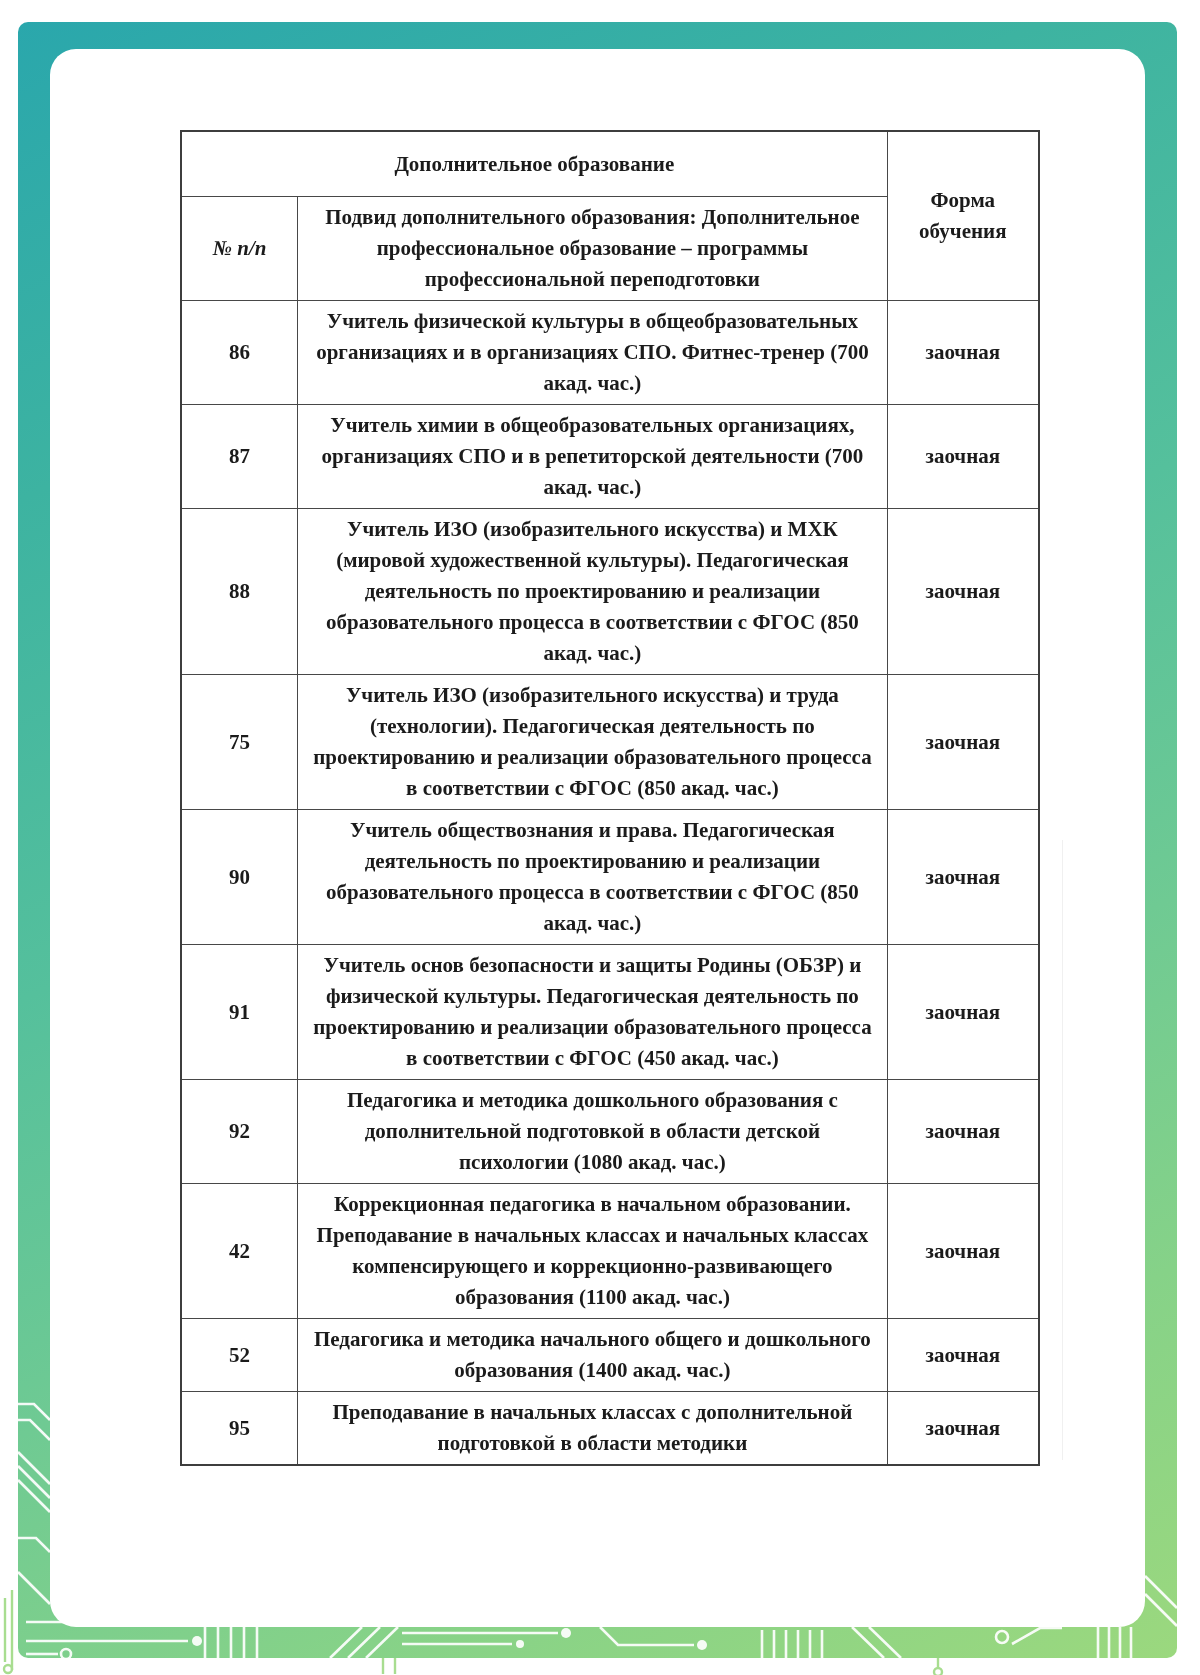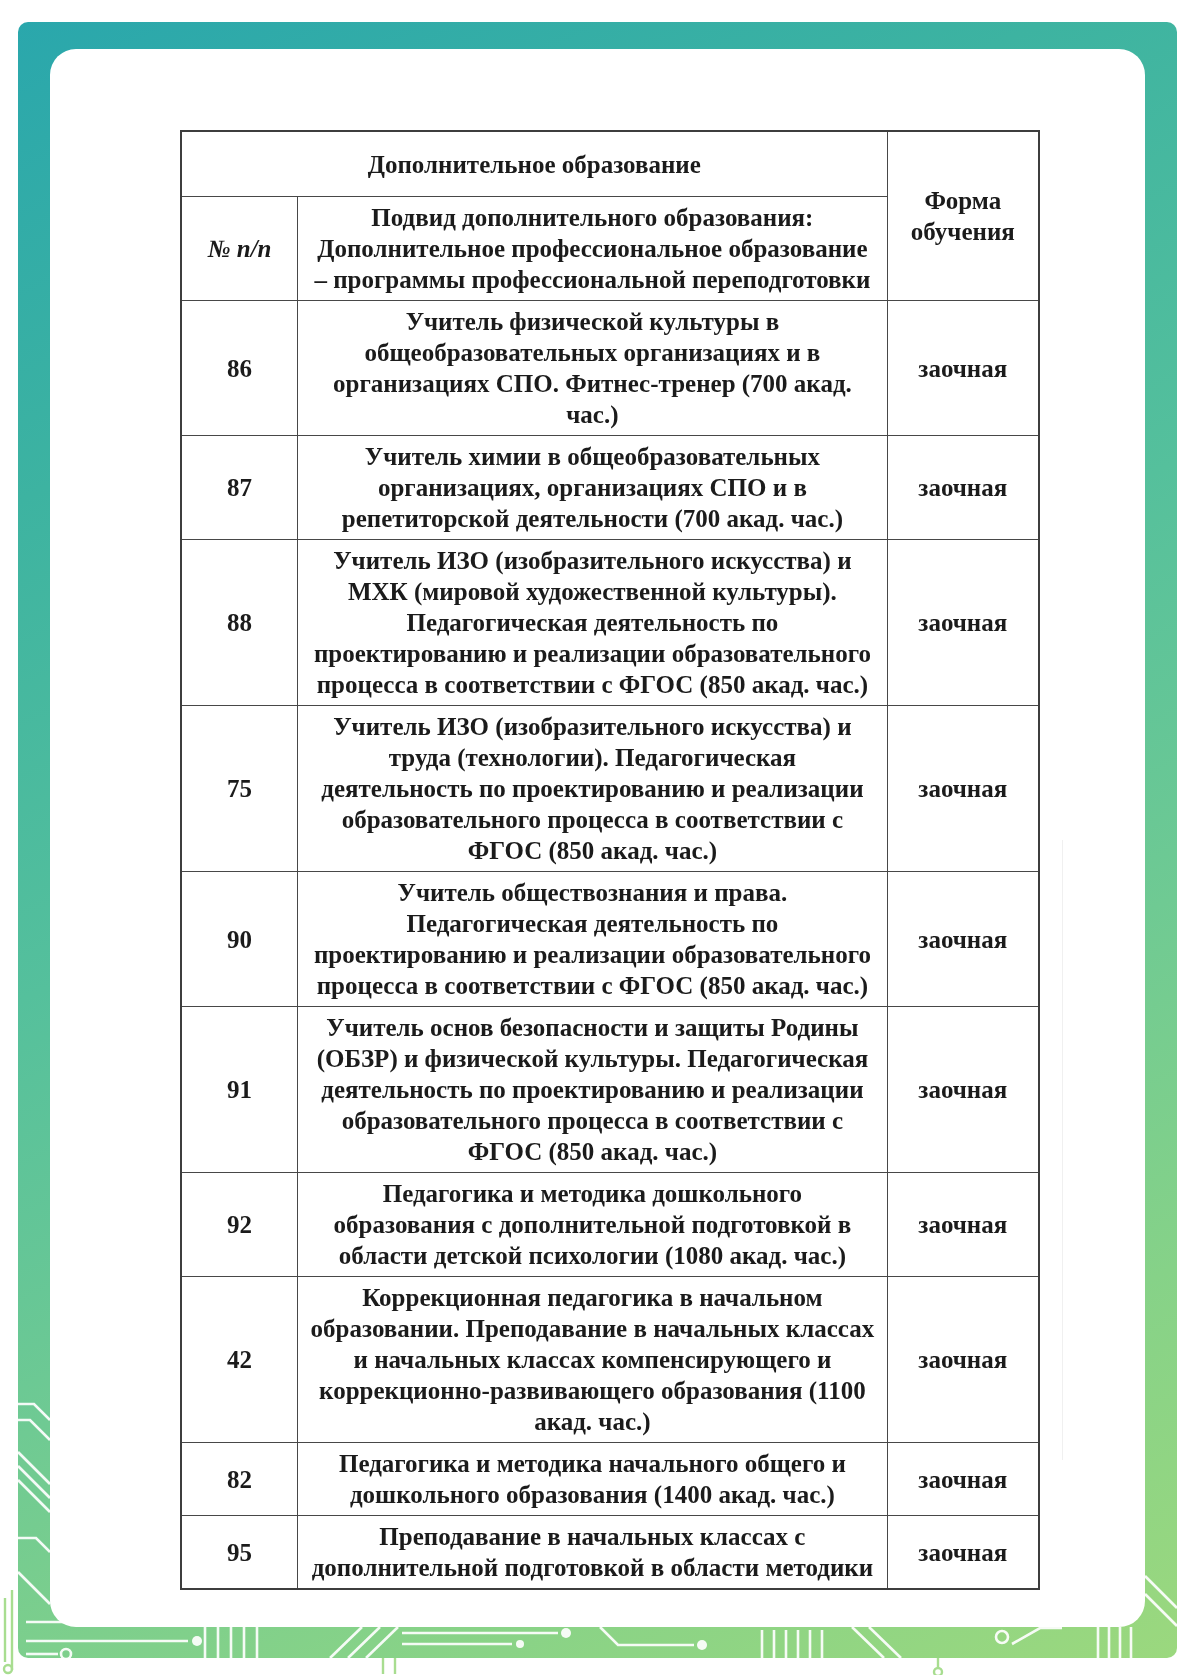--- a/index.html
+++ b/index.html
@@ -27,21 +27,21 @@
   .doc-table-wrap{
     position:absolute;left:180px;top:130px;width:860px;
   }
   table.doc{
     width:100%;border-collapse:collapse;table-layout:fixed;
   }
   table.doc th, table.doc td{
     border:1.5px solid #474747;
     text-align:center;vertical-align:middle;
     font-weight:bold;
-    font-size:25px;line-height:31px;
+    font-size:21px;line-height:31px;
     padding:5px 12px;
     color:#1b1b1b;
   }
   table.doc{border:2px solid #3d3d3d;}
   th.group-hdr{height:54px;padding:2px 12px;}
   th.num-hdr{font-size:21px;font-style:italic;}
   td.num-cell{font-size:22px;}
   td.form-cell{font-size:20px;}
   
   svg.circuits{position:absolute;left:0;top:0;pointer-events:none;}
@@ -167,35 +167,35 @@
           <td>Учитель ИЗО (изобразительного искусства) и труда (технологии). Педагогическая деятельность по проектированию и реализации образовательного процесса в соответствии с ФГОС (850 акад. час.)</td>
           <td class="form-cell">заочная</td>
         </tr>
         <tr>
           <td class="num-cell">90</td>
           <td>Учитель обществознания и права. Педагогическая деятельность по проектированию и реализации образовательного процесса в соответствии с ФГОС (850 акад. час.)</td>
           <td class="form-cell">заочная</td>
         </tr>
         <tr>
           <td class="num-cell">91</td>
-          <td>Учитель основ безопасности и защиты Родины (ОБЗР) и физической культуры. Педагогическая деятельность по проектированию и реализации образовательного процесса в соответствии с ФГОС (850 акад. час.)</td>
+          <td>Учитель основ безопасности и защиты Родины (ОБЗР) и физической культуры. Педагогическая деятельность по проектированию и реализации образовательного процесса в соответствии с ФГОС (450 акад. час.)</td>
           <td class="form-cell">заочная</td>
         </tr>
         <tr>
           <td class="num-cell">92</td>
           <td>Педагогика и методика дошкольного образования с дополнительной подготовкой в области детской психологии (1080 акад. час.)</td>
           <td class="form-cell">заочная</td>
         </tr>
         <tr>
           <td class="num-cell">42</td>
           <td>Коррекционная педагогика в начальном образовании. Преподавание в начальных классах и начальных классах компенсирующего и коррекционно-развивающего образования (1100 акад. час.)</td>
           <td class="form-cell">заочная</td>
         </tr>
         <tr>
-          <td class="num-cell">82</td>
+          <td class="num-cell">52</td>
           <td>Педагогика и методика начального общего и дошкольного образования (1400 акад. час.)</td>
           <td class="form-cell">заочная</td>
         </tr>
         <tr>
           <td class="num-cell">95</td>
           <td>Преподавание в начальных классах с дополнительной подготовкой в области методики</td>
           <td class="form-cell">заочная</td>
         </tr>
       </tbody>
   </table>

